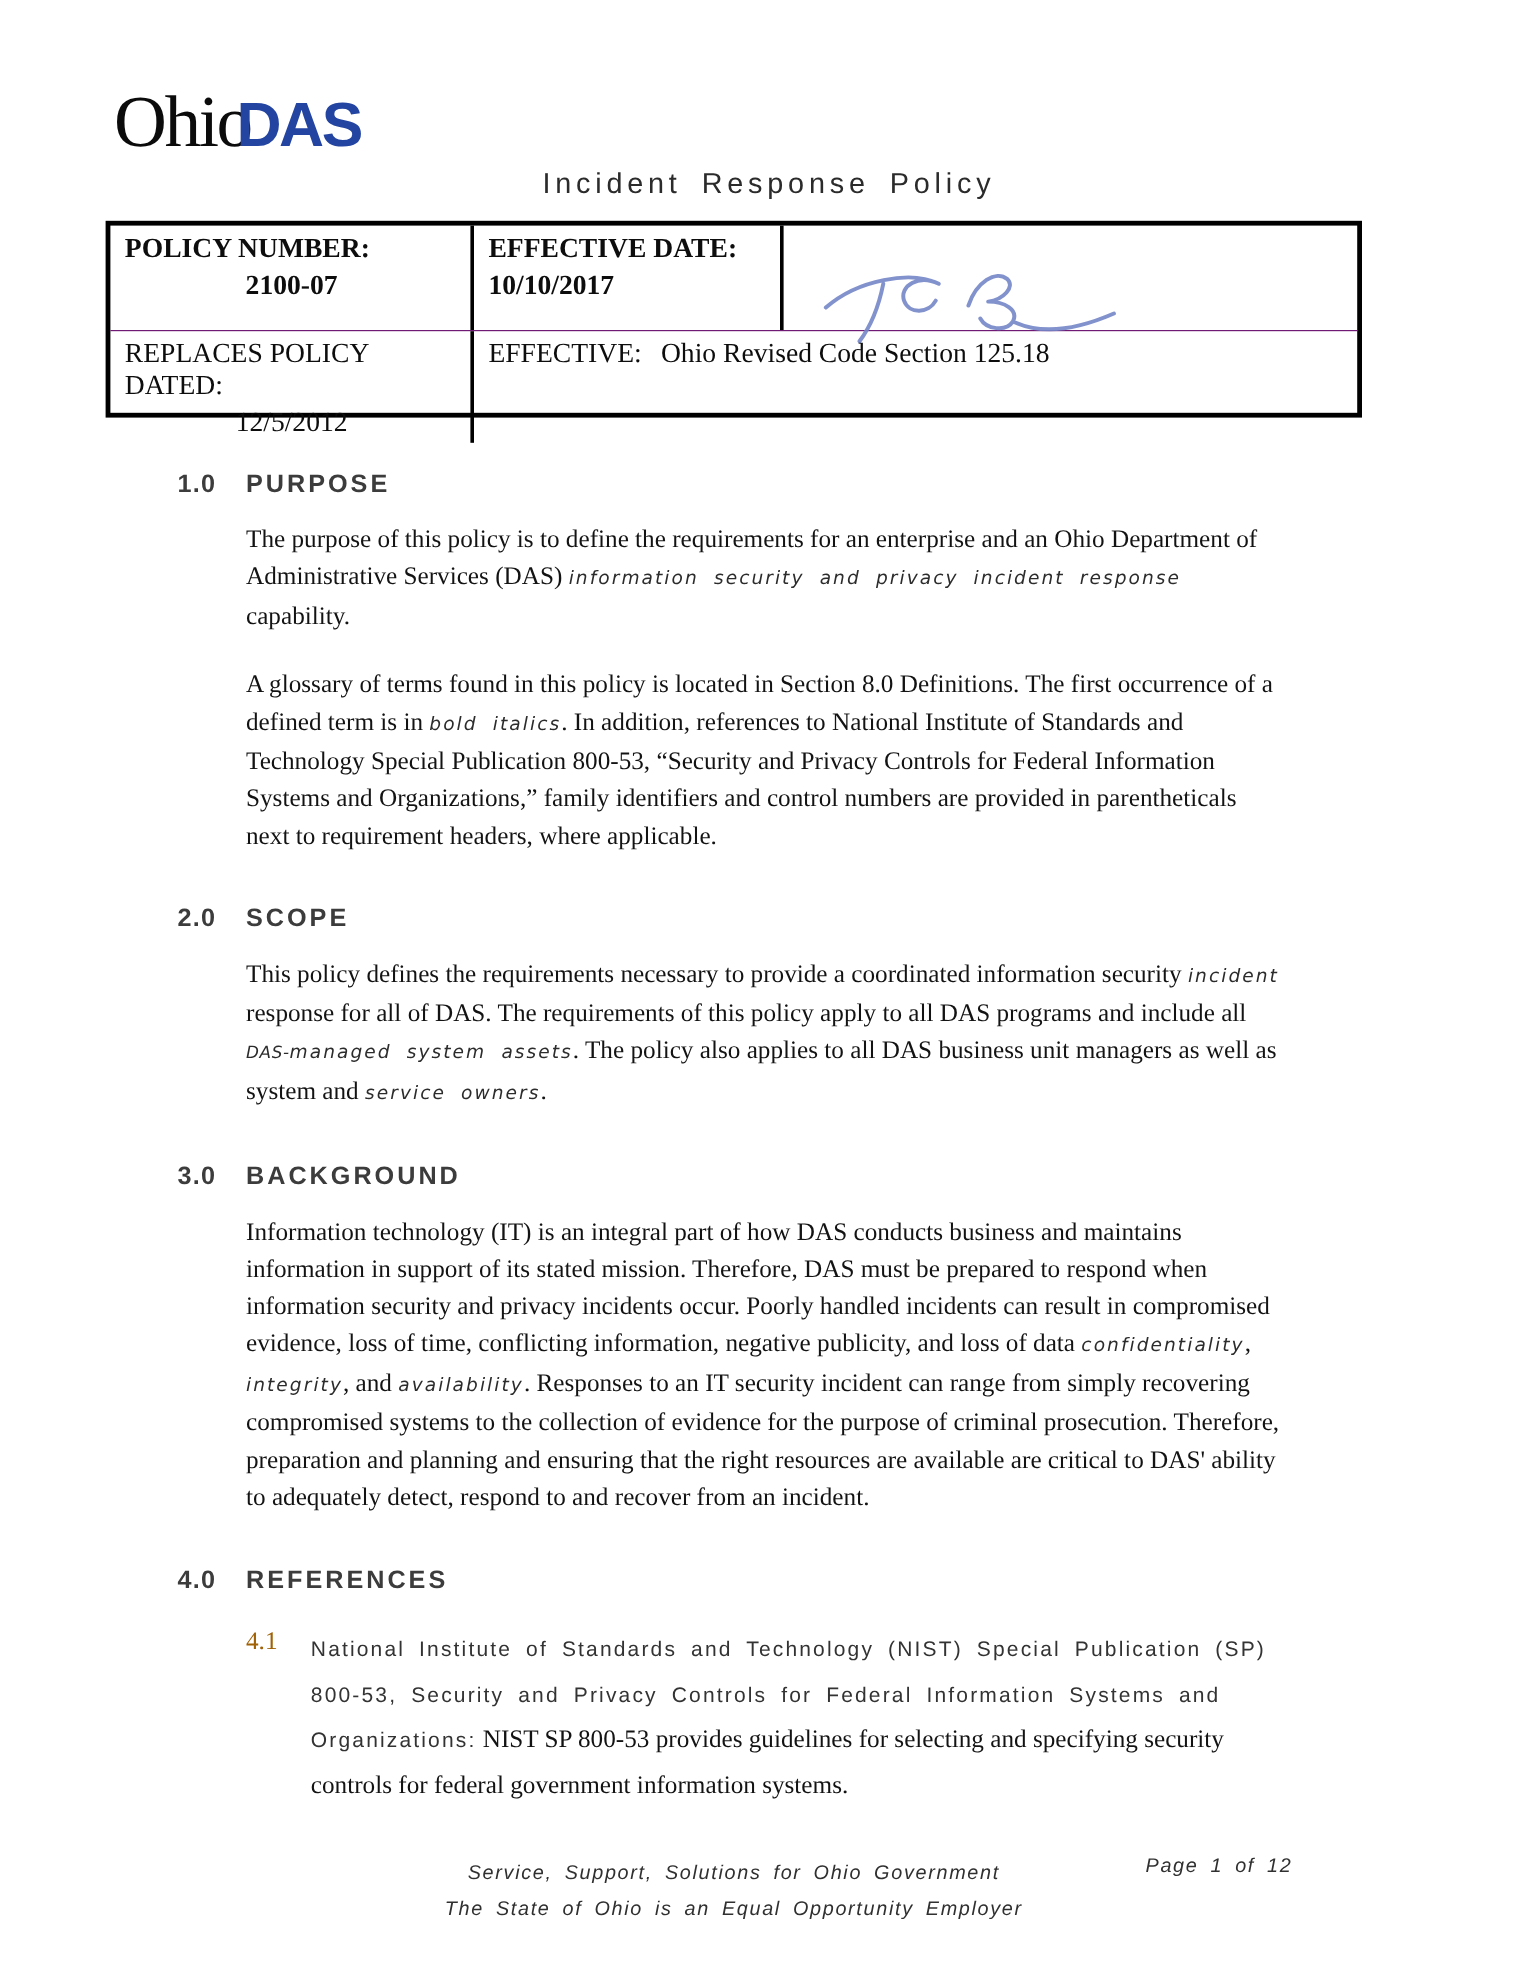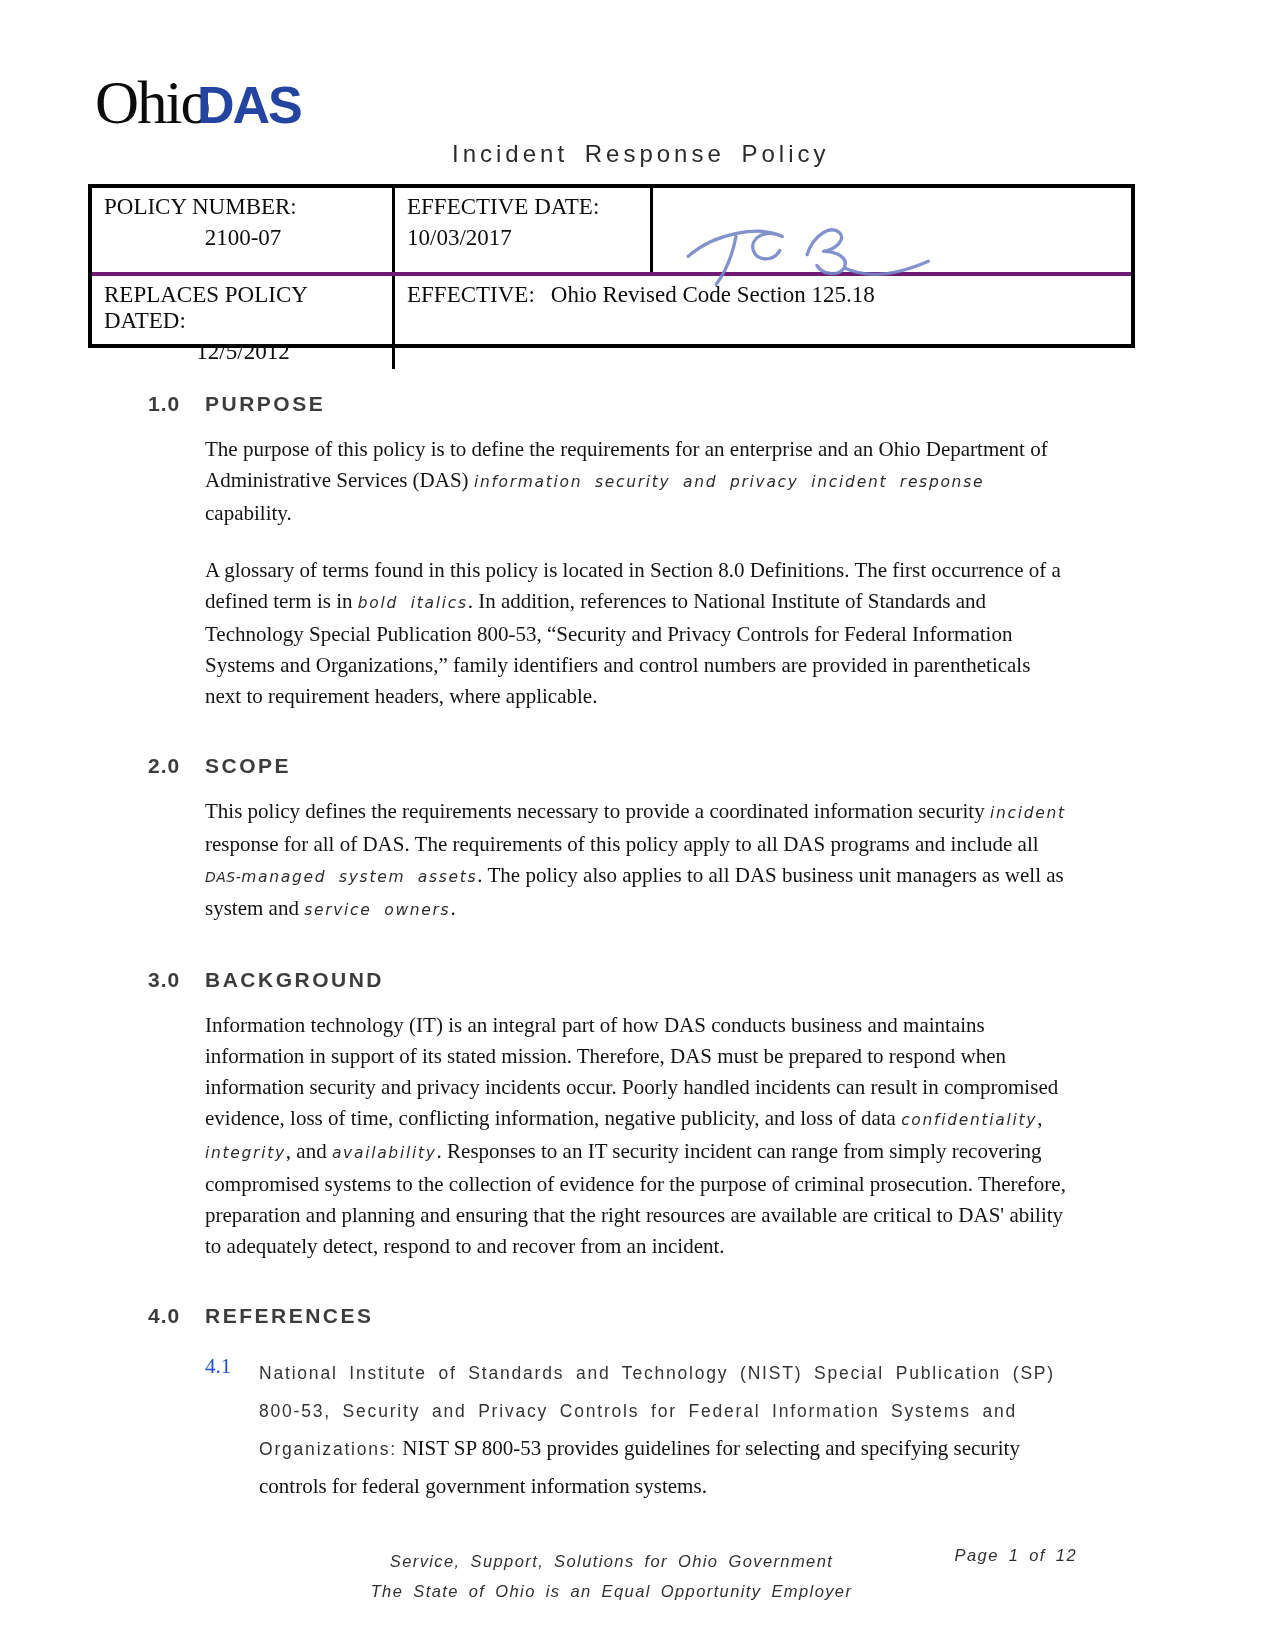--- a/index.html
+++ b/index.html
@@ -34,21 +34,21 @@
     letter-spacing: 4px; word-spacing: 6px; color: #2b2b2b;
     white-space: nowrap;
   }
 
   
   .policy-table {
     position: absolute; left: 88px; top: 184px; width: 1047px;
     border: 4px solid #000;
     font-size: 23px; color: #0d0d0d;
   }
-  .pt-row1 { display: grid; grid-template-columns: 303px 258px 1fr; height: 88px; border-bottom: 4px solid #701a75; }
+  .pt-row1 { display: grid; grid-template-columns: 303px 258px 1fr; height: 88px; border-bottom: 1px solid #701a75; font-weight: bold; }
   .pt-row2 { display: grid; grid-template-columns: 303px 1fr; height: 68px; }
   .pt-cell { padding: 6px 10px 4px 12px; position: relative; }
   .b-r { border-right: 3px solid #000; }
   .pt-value-center { text-align: center; margin-top: 5px; }
   .pt-value-left { margin-top: 5px; }
   .authority-value { margin-left: 16px; }
   .sig-svg { position: absolute; left: 4px; top: 32px; width: 300px; height: 66px; }
 
   
   .content { position: absolute; left: 148px; top: 392px; width: 922px; }
@@ -74,21 +74,21 @@
   .run-term-lead {
     font-family: "DejaVu Sans", sans-serif; font-style: italic;
     font-size: 14px; letter-spacing: 0.5px; color: #2c2c2c;
   }
   .run-ref {
     font-family: "Liberation Sans", sans-serif;
     font-size: 17.5px; letter-spacing: 1.8px; word-spacing: 5px; color: #333333;
   }
 
   .ref-item { display: flex; margin: 26px 0 0 57px; }
-  .ref-num { width: 54px; flex: none; font-size: 21px; color: #1d4ed8; }
+  .ref-num { width: 54px; flex: none; font-size: 21px; color: #a16207; }
   .ref-text { width: 810px; font-size: 21px; line-height: 37px; color: #131313; }
 
   
   .footer {
     position: absolute; left: 88px; top: 1546px; width: 1047px;
     font-family: "Liberation Sans", sans-serif; font-style: italic;
     font-size: 16.5px; letter-spacing: 1.4px; word-spacing: 4px; color: #303030;
   }
   .footer-lines { text-align: center; line-height: 30px; }
   .footer-page { position: absolute; right: 58px; top: 0; white-space: nowrap; }
@@ -105,21 +105,21 @@
   <div class="doc-title">Incident Response Policy</div>
 
   <div class="policy-table">
     <div class="pt-row1">
       <div class="pt-cell b-r">
         <div>POLICY NUMBER:</div>
         <div class="pt-value-center">2100-07</div>
       </div>
       <div class="pt-cell b-r">
         <div>EFFECTIVE DATE:</div>
-        <div class="pt-value-left">10/03/2017</div>
+        <div class="pt-value-left">10/10/2017</div>
       </div>
       <div class="pt-cell">
         <svg class="sig-svg" viewBox="0 0 300 80" fill="none" xmlns="http://www.w3.org/2000/svg">
           <path d="M6,44 C38,16 92,6 120,20 M120,20 C100,10 80,22 85,37 C90,51 110,50 117,37 M64,20 C60,40 52,62 40,78
                    M150,42 C158,18 178,6 189,15 C198,23 185,36 170,38 C186,38 201,46 195,58 C188,69 168,66 162,55
                    M195,58 C222,71 258,67 297,50" stroke="#7486c6" stroke-width="4" stroke-linecap="round" stroke-linejoin="round" opacity="0.9"></path>
         </svg>
       </div>
     </div>
     <div class="pt-row2">

